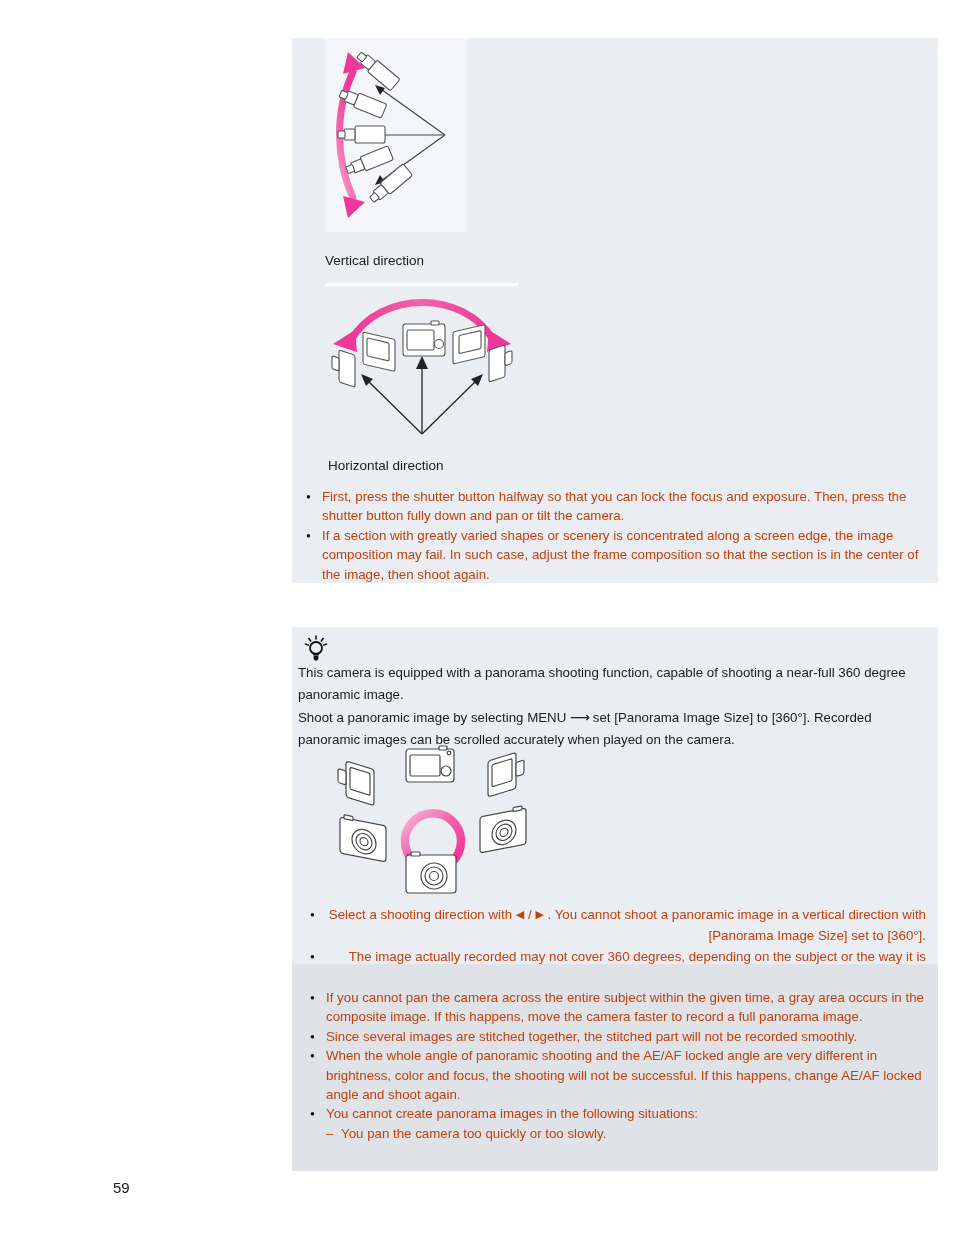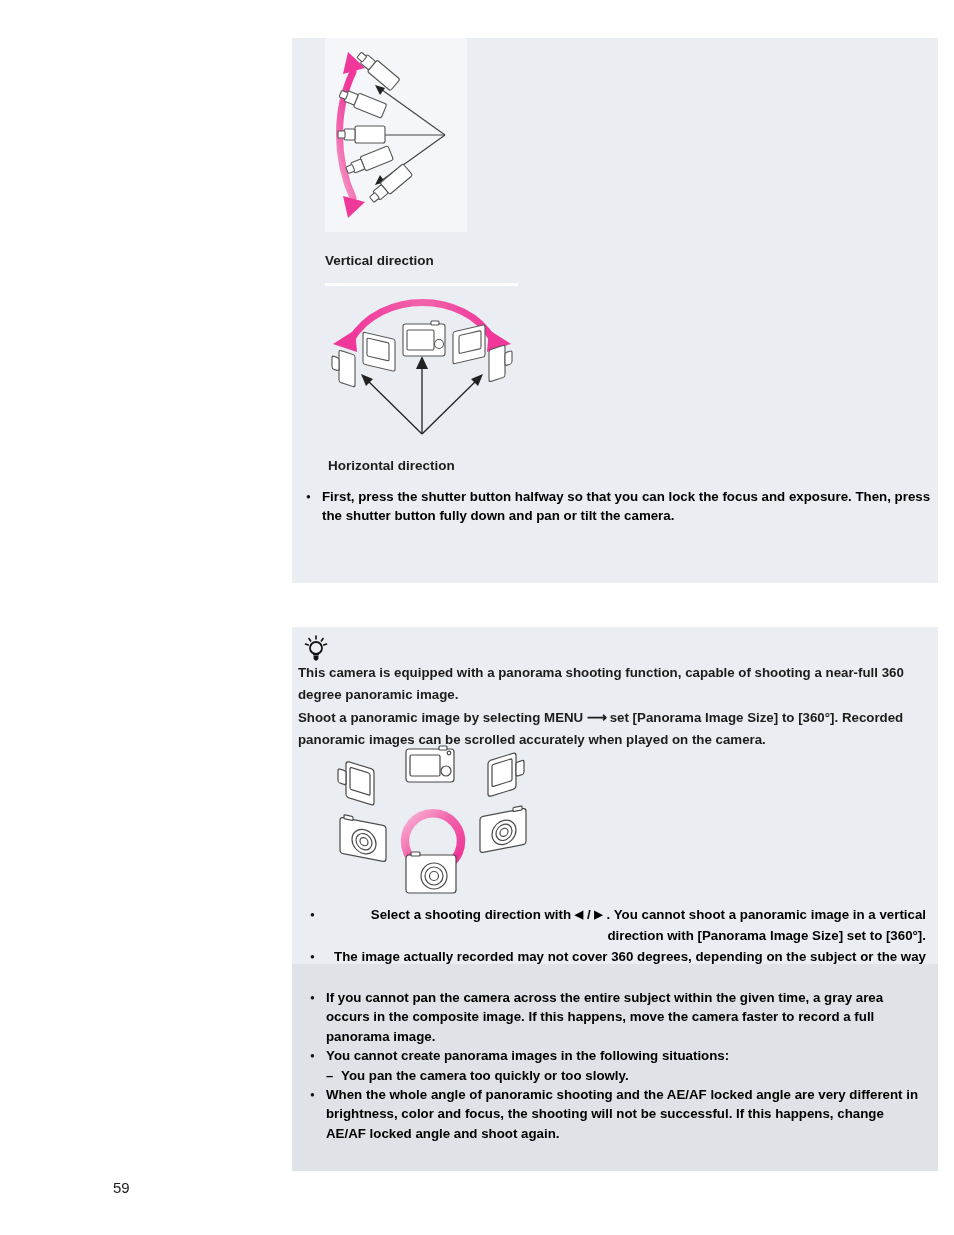--- a/index.html
+++ b/index.html
@@ -22,21 +22,20 @@
     background: #ffffff;
   }
 
   
   .panel {
     position: absolute;
     left: 292px;
     width: 646px;
     background: #eaedf2;
     box-sizing: border-box;
-    font-weight: bold;
   }
   #panel-diagrams { top: 38px; height: 545px; }
   #panel-tip      { top: 627px; height: 360px; }
   #panel-notes    { top: 964px; height: 207px; background: #dfe2e6; }
 
   
   .figure-vertical {
     position: absolute;
     left: 33px;
     top: 0px;
@@ -81,21 +80,21 @@
   ul.bullets {
     list-style: none;
     margin: 0;
     padding: 0;
   }
   ul.bullets > li {
     position: relative;
     padding-left: 20px;
     font-size: 13.3px;
     line-height: 19.4px;
-    color: #000000;
+    color: #c2410c;
     margin-bottom: 0;
   }
   ul.bullets > li::before {
     content: "\25CF";
     position: absolute;
     left: 4px;
     top: 0;
     font-size: 8px;
     line-height: 19.4px;
     color: #111;
@@ -291,20 +290,21 @@
             <rect x="16" y="8" width="7" height="13" rx="2"></rect>
           </g>
         </g>
       </svg>
     </div>
 
     <div class="caption" id="caption-horizontal">Horizontal direction</div>
 
     <ul class="bullets" id="bullets-shooting">
       <li>First, press the shutter button halfway so that you can lock the focus and exposure. Then, press the shutter button fully down and pan or tilt the camera.</li>
+      <li>If a section with greatly varied shapes or scenery is concentrated along a screen edge, the image composition may fail. In such case, adjust the frame composition so that the section is in the center of the image, then shoot again.</li>
     </ul>
   </div>
 
   <div class="panel" id="panel-tip">
 
     <div class="tip-icon">
       <svg viewBox="0 0 26 28" width="26" height="28" aria-hidden="true">
         <g stroke="#111" stroke-width="1.6" fill="none" stroke-linecap="round">
           <line x1="13" y1="1" x2="13" y2="4"></line>
           <line x1="6" y1="3.5" x2="7.6" y2="6"></line>
@@ -397,25 +397,26 @@
         <span class="glyph-tri">▶</span>
         <span>. You cannot shoot a panoramic image in a vertical direction with [Panorama Image Size] set to [360°].</span>
       </li>
       <li>The image actually recorded may not cover 360 degrees, depending on the subject or the way it is shot.</li>
     </ul>
   </div>
 
   <div class="panel" id="panel-notes">
     <ul class="bullets" id="bullets-notes">
       <li>If you cannot pan the camera across the entire subject within the given time, a gray area occurs in the composite image. If this happens, move the camera faster to record a full panorama image.</li>
+      <li>Since several images are stitched together, the stitched part will not be recorded smoothly.</li>
+      <li>When the whole angle of panoramic shooting and the AE/AF locked angle are very different in brightness, color and focus, the shooting will not be successful. If this happens, change AE/AF locked angle and shoot again.</li>
       <li>
         <span>You cannot create panorama images in the following situations:</span>
         <ul class="sub">
           <li>You pan the camera too quickly or too slowly.</li>
         </ul>
       </li>
-      <li>When the whole angle of panoramic shooting and the AE/AF locked angle are very different in brightness, color and focus, the shooting will not be successful. If this happens, change AE/AF locked angle and shoot again.</li>
     </ul>
   </div>
 
   <div id="page-number">59</div>
 
 </div>
 
 </body></html>

